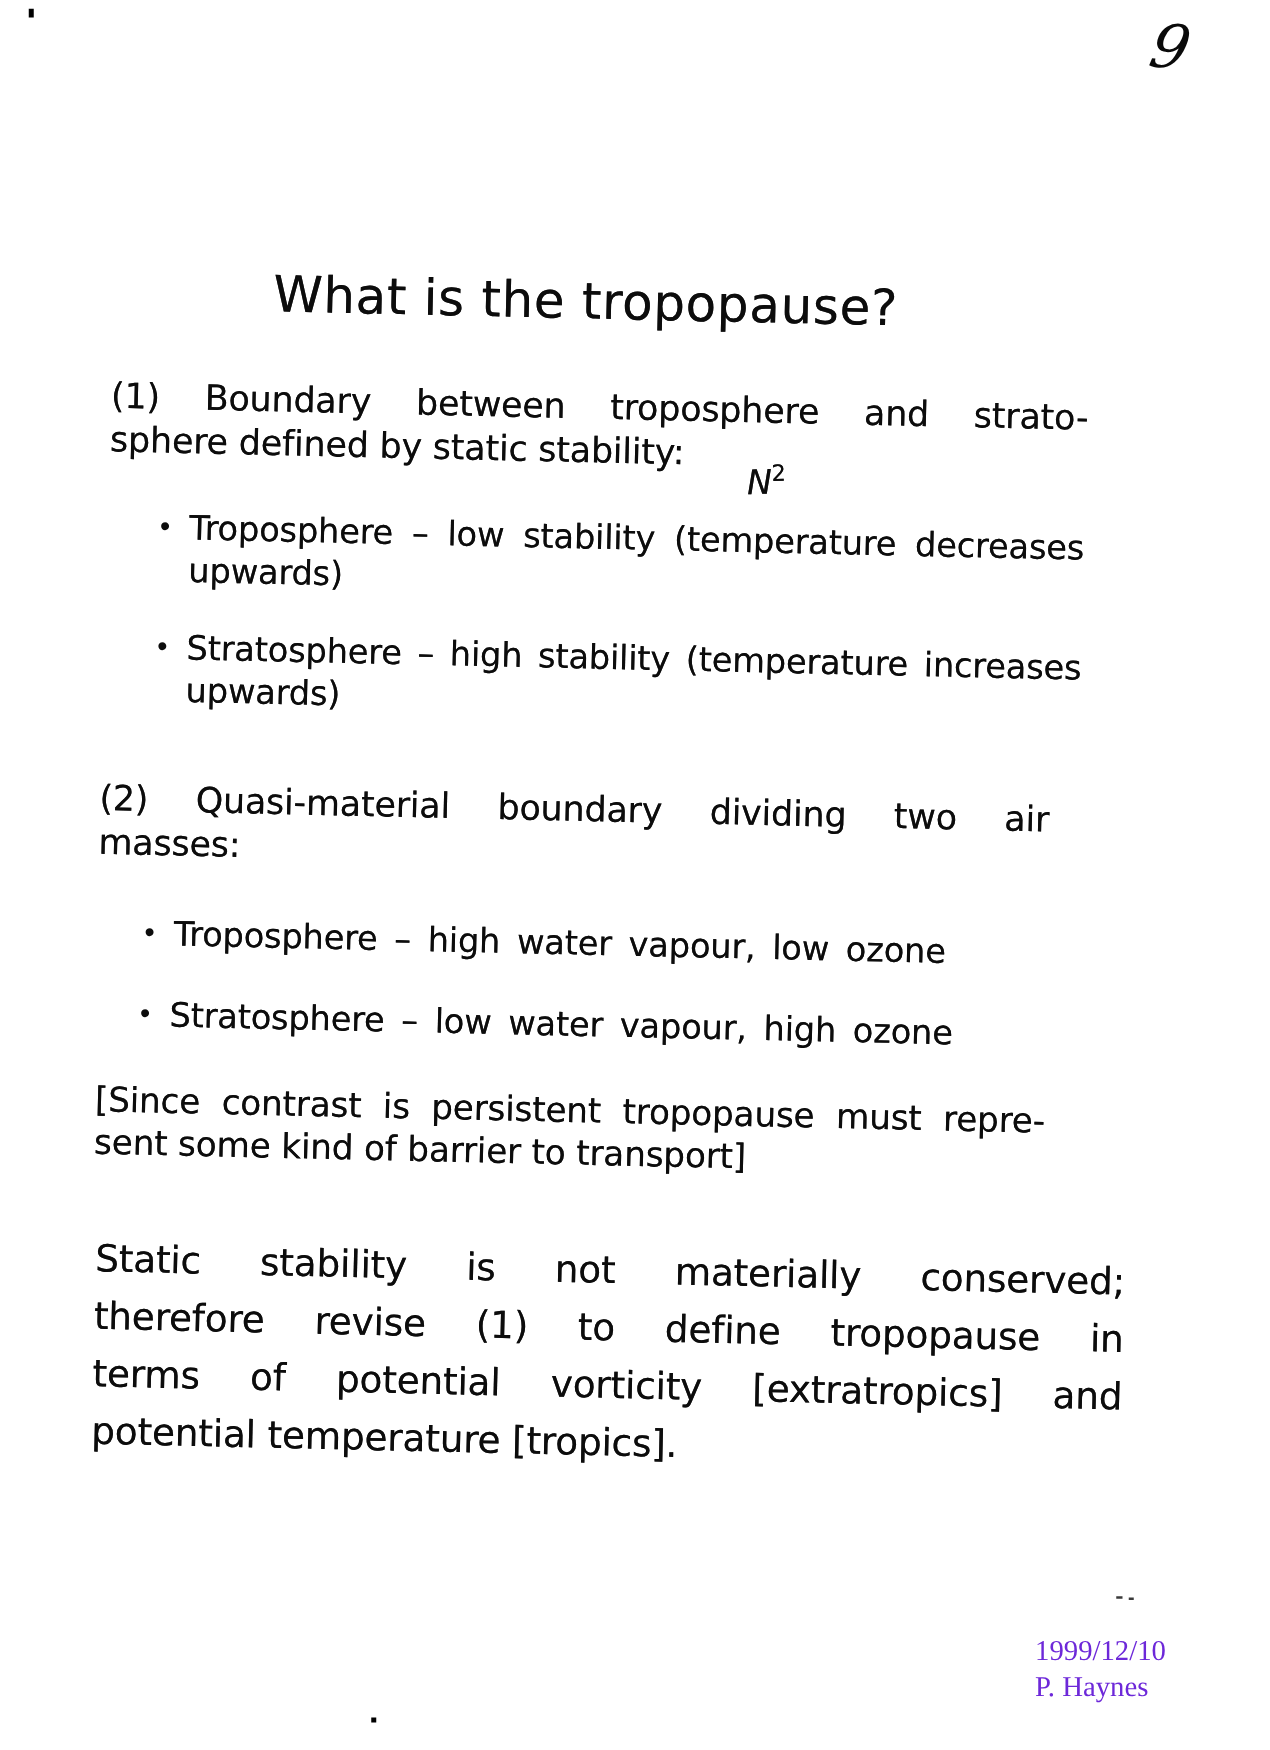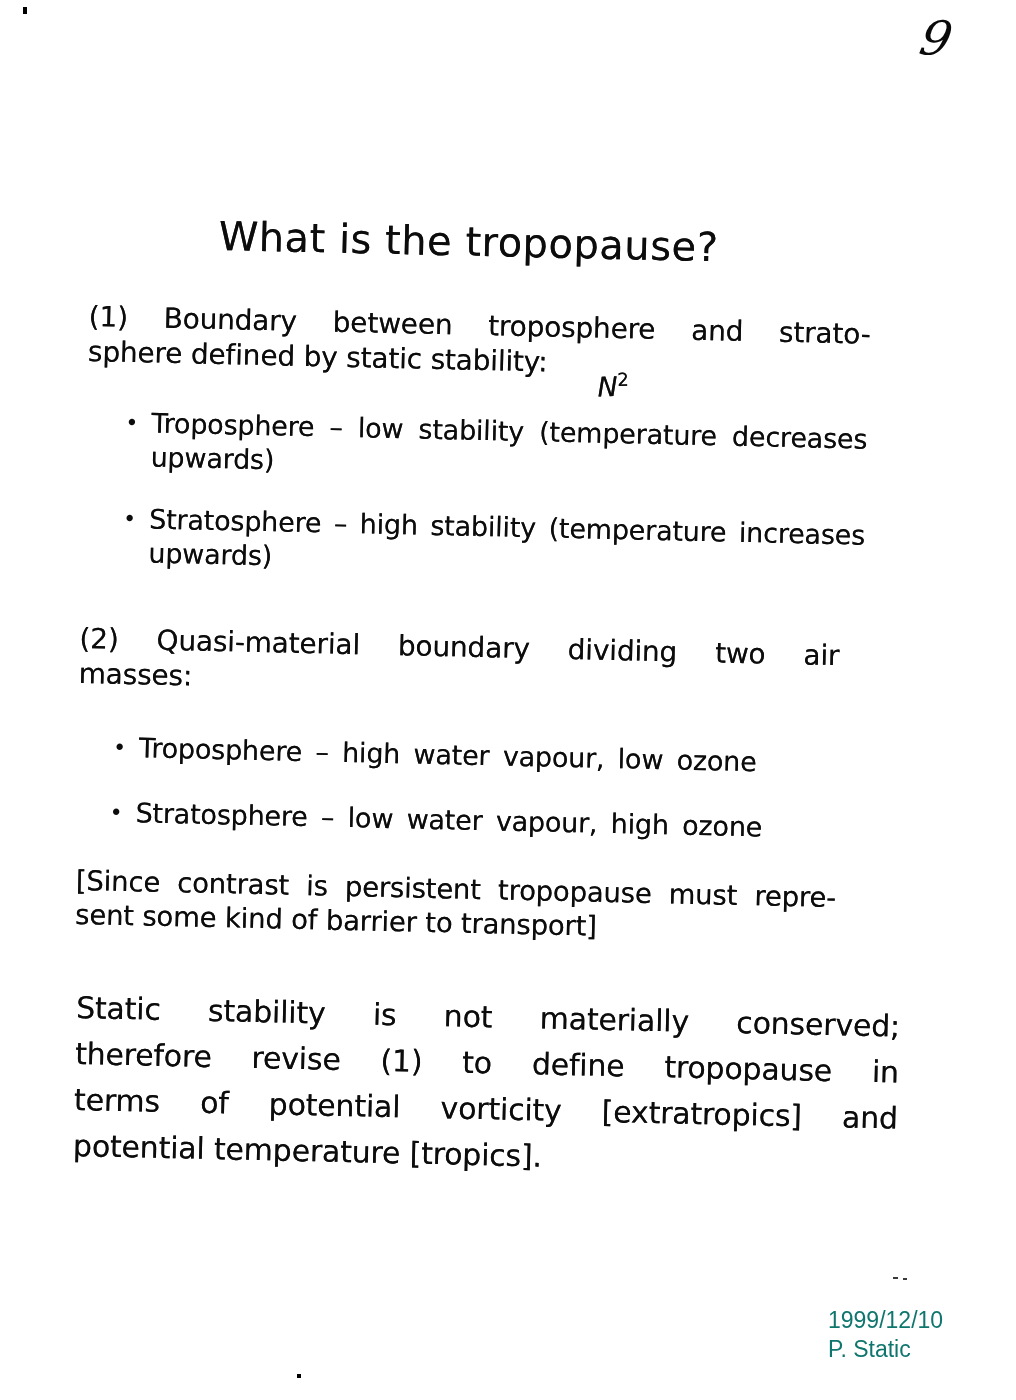--- a/index.html
+++ b/index.html
@@ -61,23 +61,23 @@
   .page-number {
     position: absolute; left: 921px; top: 10px;
     font-family: "DejaVu Serif", serif;
     font-style: italic;
     font-size: 48px;
     transform: rotate(4deg) skewX(-8deg);
     color: #0a0a0a;
   }
   .footer {
     position: absolute; left: 828px; top: 1306px;
-    font-family: Liberation Sans, sans-serif;
+    font-family: Liberation Serif, serif;
     font-size: 23px; line-height: 29px;
-    color: #0f766e;
+    color: #6d28d9;
   }
   .scan-dash {
     position: absolute; background: #3a3a3a;
   }
   .speck { position: absolute; background: #000; }
 </style>
 </head>
 <body>
 
 <div class="page">
@@ -143,16 +143,16 @@
       <div class="txt">potential temperature [tropics].</div>
     </div>
 
   </div>
 
   <div class="scan-dash" style="left:893px; top:1277px; width:5px; height:2px;"></div>
   <div class="scan-dash" style="left:903px; top:1278px; width:4px; height:2px;"></div>
 
   <div class="footer">
     <div>1999/12/10</div>
-    <div>P. Static</div>
+    <div>P. Haynes</div>
   </div>
 
 </div>
 
 </body></html>

